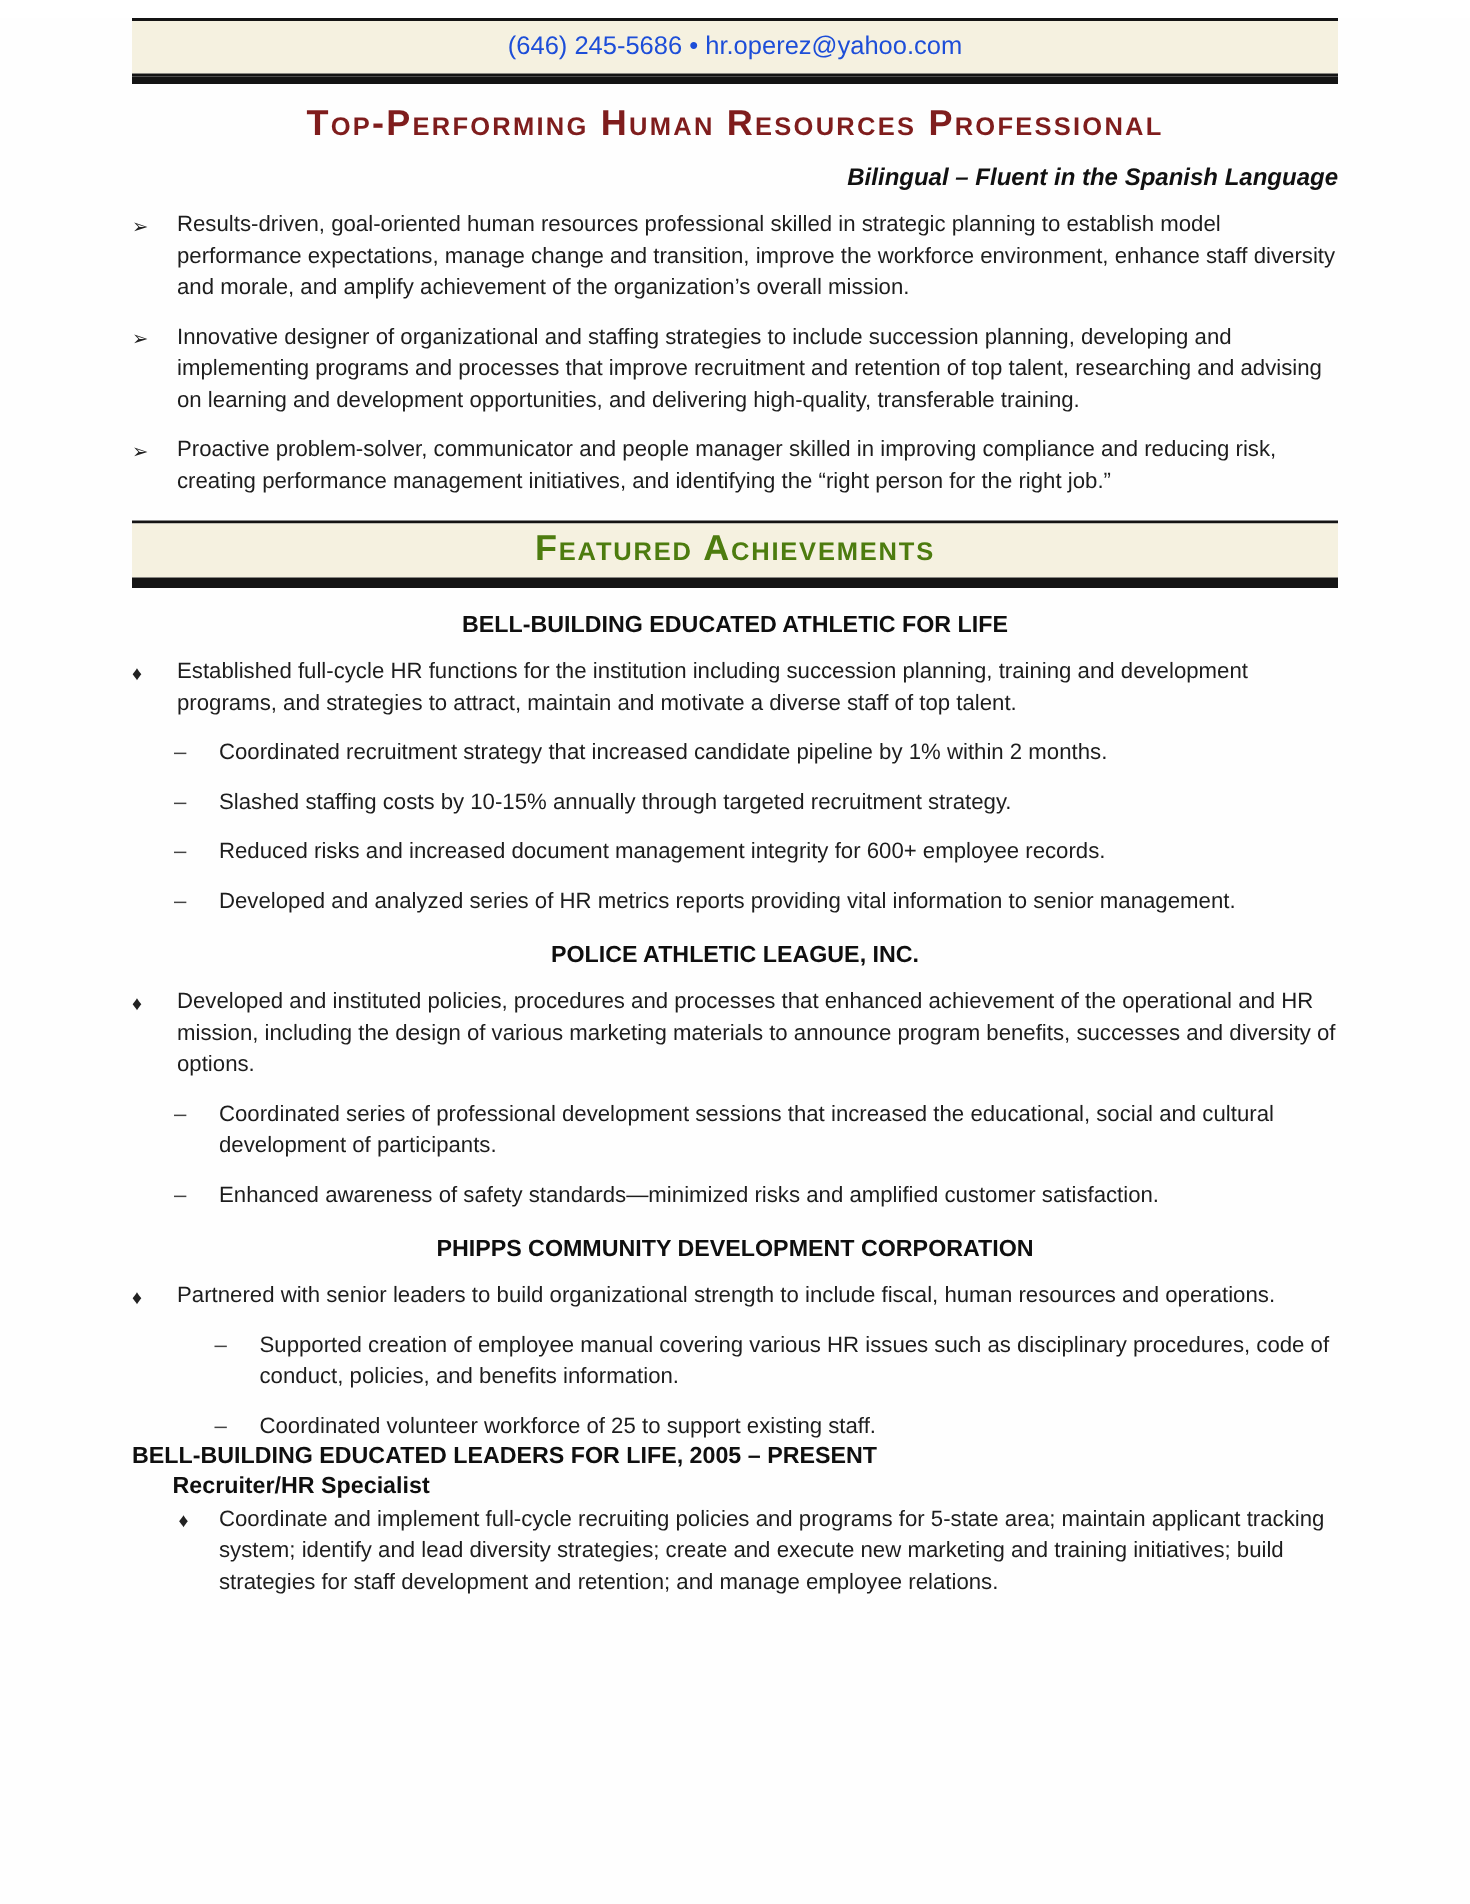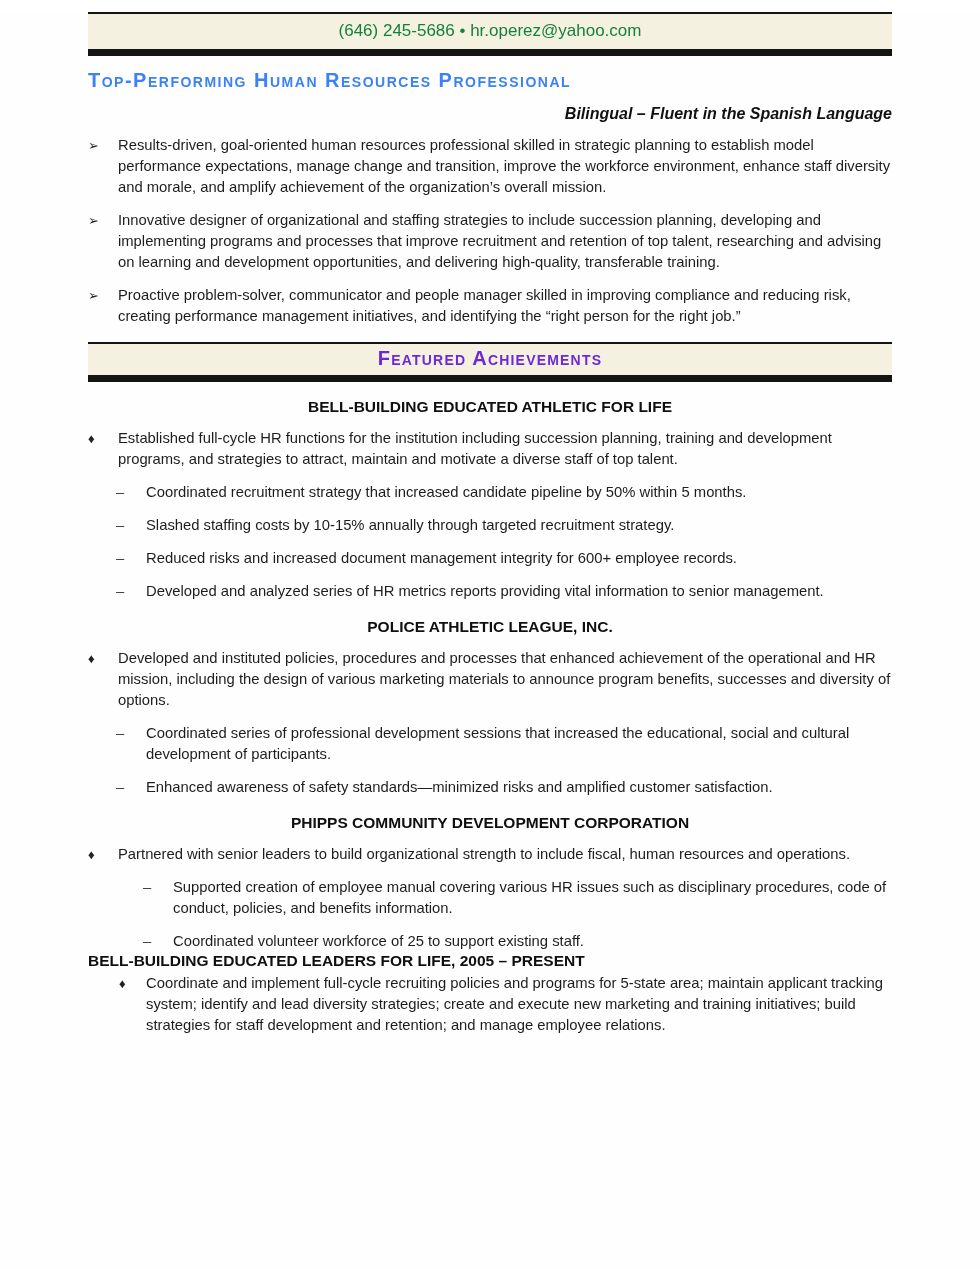--- a/index.html
+++ b/index.html
@@ -23,32 +23,33 @@
     font-variant: small-caps;
     letter-spacing: 1px;
     color: #0d0d0d;
     line-height: 1.1;
   }
   .rule-thin { border-top: 2px solid #141414; margin-top: 12px; }
   .band {
     background: #f5f1e0;
     text-align: center;
   }
-  .contact-band { padding: 7px 0 8px; font-size: 17px; color: #15803d; }
+  .contact-band { padding: 7px 0 8px; font-size: 17px; color: #1d4ed8; }
   .rule-thin-thick { border-top: 2px solid #141414; height: 3px; border-bottom: 5px solid #141414; }
   .rule-thick-thin { border-top: 5px solid #141414; height: 3px; border-bottom: 2px solid #141414; }
 
   
   .headline {
     margin-top: 13px;
-    font-size: 20px;
+    text-align: center;
+    font-size: 24px;
     font-weight: bold;
     font-variant: small-caps;
     letter-spacing: 1.5px;
-    color: #3b82f6;
+    color: #7f1d1d;
   }
   .subheadline {
     text-align: right;
     font-size: 16px;
     font-weight: bold;
     font-style: italic;
     margin-top: 13px;
     color: #111;
   }
 
@@ -65,25 +66,25 @@
     font-size: 14.8px;
     line-height: 21px;
     color: #1d1d1d;
   }
   .summary-list { margin-top: 12px; }
 
   
   .section-wrap { margin-top: 15px; }
   .section-band { padding: 3px 0 5px; }
   .section-title {
-    font-size: 20px;
+    font-size: 24px;
     font-weight: bold;
     font-variant: small-caps;
     letter-spacing: 1.2px;
-    color: #6d28d9;
+    color: #4d7c0f;
   }
 
   .org-heading {
     text-align: center;
     font-size: 15.5px;
     font-weight: bold;
     margin-top: 16px;
     color: #0f0f0f;
   }
 
@@ -145,21 +146,21 @@
       <div class="rule-thick-thin"></div>
     </div>
 
     <div class="org-heading">BELL-BUILDING EDUCATED ATHLETIC FOR LIFE</div>
     <div class="b-row">
       <span class="b-glyph">♦</span>
       <span class="b-text">Established full-cycle HR functions for the institution including succession planning, training and development programs, and strategies to attract, maintain and motivate a diverse staff of top talent.</span>
     </div>
     <div class="b-row detail-row">
       <span class="b-glyph">–</span>
-      <span class="b-text">Coordinated recruitment strategy that increased candidate pipeline by 50% within 5 months.</span>
+      <span class="b-text">Coordinated recruitment strategy that increased candidate pipeline by 1% within 2 months.</span>
     </div>
     <div class="b-row detail-row">
       <span class="b-glyph">–</span>
       <span class="b-text">Slashed staffing costs by 10-15% annually through targeted recruitment strategy.</span>
     </div>
     <div class="b-row detail-row">
       <span class="b-glyph">–</span>
       <span class="b-text">Reduced risks and increased document management integrity for 600+ employee records.</span>
     </div>
     <div class="b-row detail-row">
@@ -190,20 +191,21 @@
       <span class="b-glyph">–</span>
       <span class="b-text">Supported creation of employee manual covering various HR issues such as disciplinary procedures, code of conduct, policies, and benefits information.</span>
     </div>
     <div class="b-row detail-row deep">
       <span class="b-glyph">–</span>
       <span class="b-text">Coordinated volunteer workforce of 25 to support existing staff.</span>
     </div>
 
 
     <div class="exp-company">BELL-BUILDING EDUCATED LEADERS FOR LIFE, 2005 – PRESENT</div>
+    <div class="exp-role">Recruiter/HR Specialist</div>
     <div class="b-row exp-bullet">
       <span class="b-glyph">♦</span>
       <span class="b-text">Coordinate and implement full-cycle recruiting policies and programs for 5-state area; maintain applicant tracking system; identify and lead diversity strategies; create and execute new marketing and training initiatives; build strategies for staff development and retention; and manage employee relations.</span>
     </div>
 
   </div>
 
 </div>
 
 </body></html>

